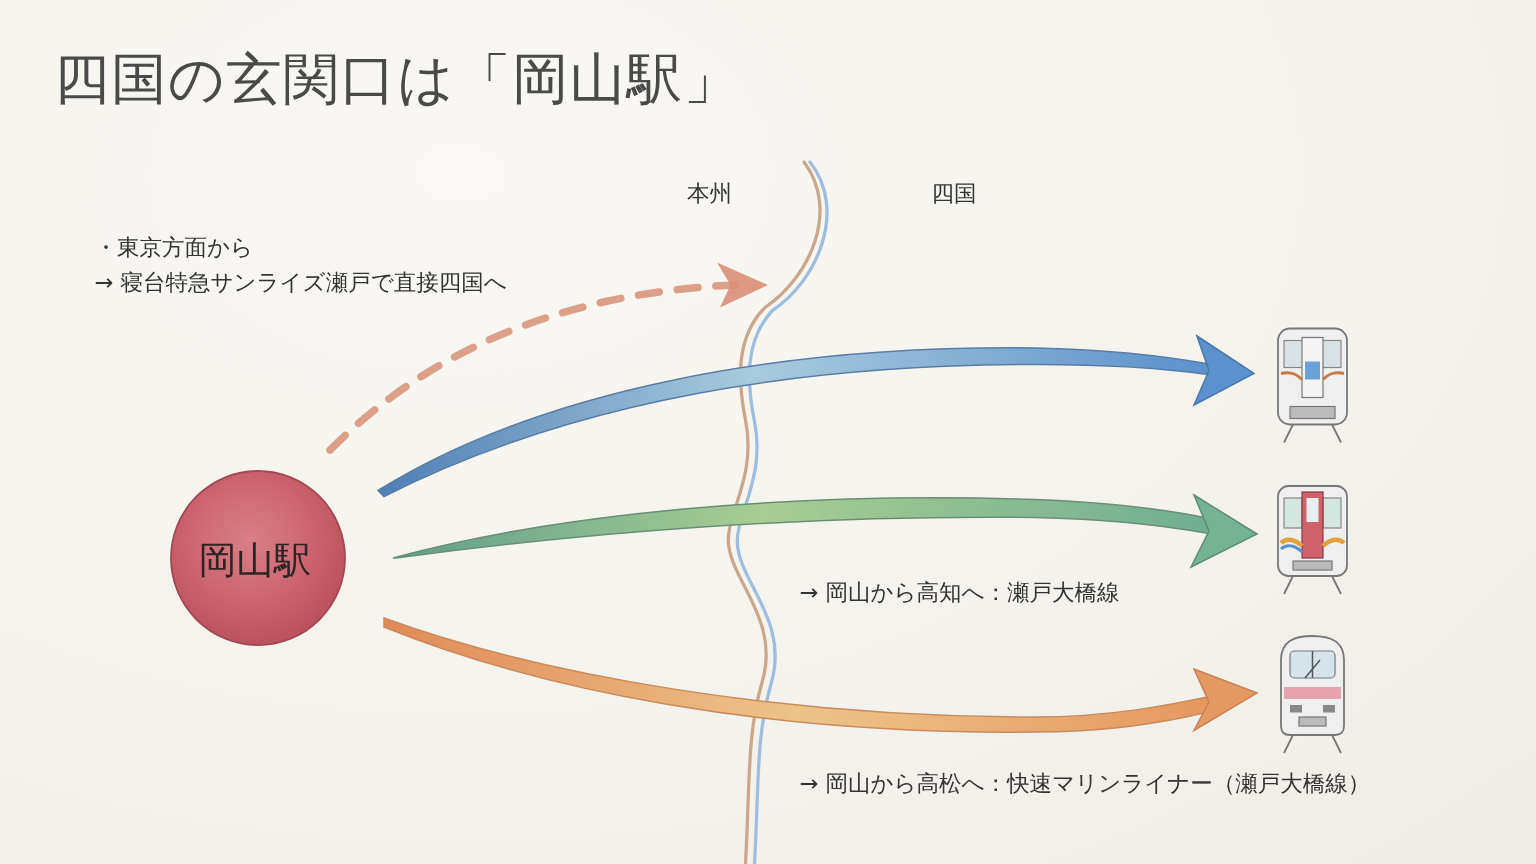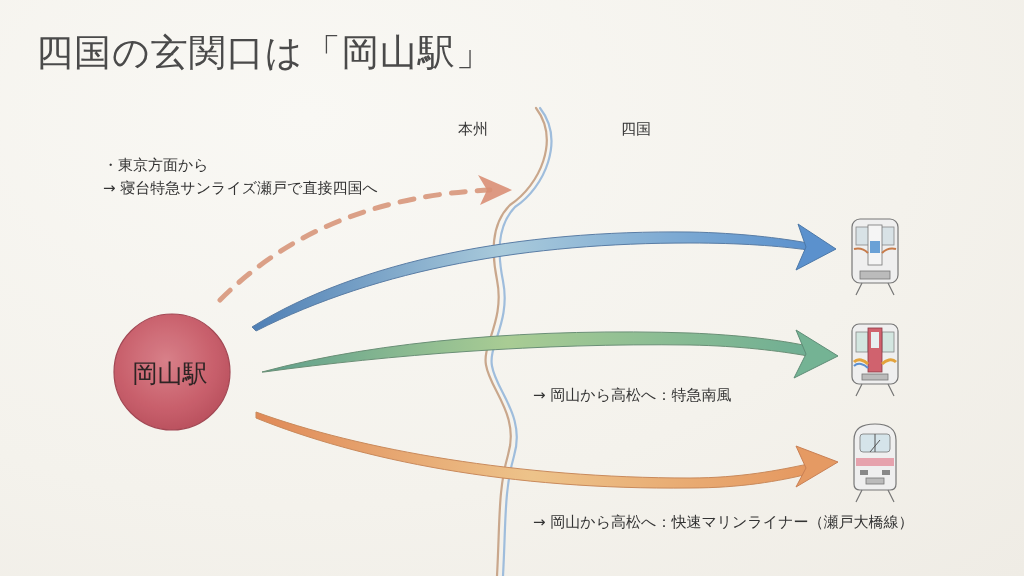--- a/index.html
+++ b/index.html
@@ -89,28 +89,28 @@
     <g>
       <circle cx="172" cy="372" r="58" fill="url(#stationGrad)" stroke="#9e3f4c" stroke-width="1.2" opacity="0.95"></circle>
     </g>
   </svg>
 
   <div class="station-label">岡山駅</div>
 
   <div class="label region" style="left:458px; top:120px;">本州</div>
   <div class="label region" style="left:573px; top:120px;margin-left:48px;">四国</div>
 
-  <div class="label note" style="left:63px; top:154px;margin-left:40px;">
+  <div class="label note" style="left:63px; top:154px;">
     <div>・東京方面から</div>
     <div>→ 寝台特急サンライズ瀬戸で直接四国へ</div>
   </div>
 
 
   <div class="label note" style="left:533px; top:384px;">
-    <div>→ 岡山から高松へ：特急南風</div>
+    <div>→ 岡山から高知へ：瀬戸大橋線</div>
   </div>
 
   <div class="label note" style="left:533px; top:511px;">
     <div>→ 岡山から高松へ：快速マリンライナー（瀬戸大橋線）</div>
   </div>
 
   <svg class="train" style="left:848px; top:215px;" width="54" height="82" viewBox="0 0 54 82">
     <rect x="4" y="4" width="46" height="64" rx="8" fill="#efefef" stroke="#777" stroke-width="1.2"></rect>
     <rect x="8" y="12" width="14" height="18" fill="#d8e2e6" stroke="#888" stroke-width="0.8"></rect>
     <rect x="32" y="12" width="14" height="18" fill="#d8e2e6" stroke="#888" stroke-width="0.8"></rect>

